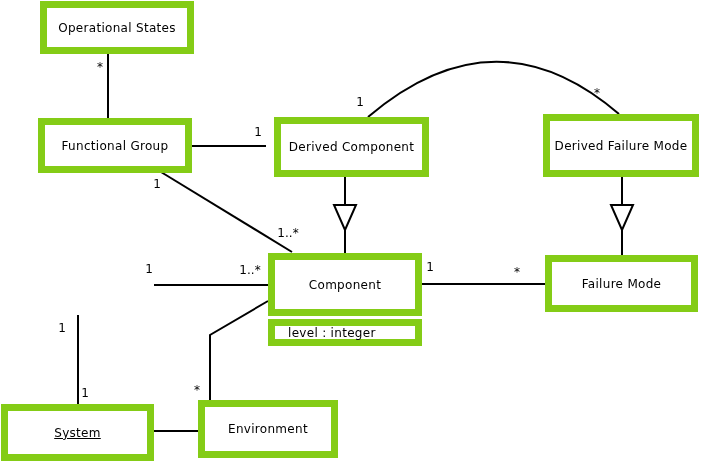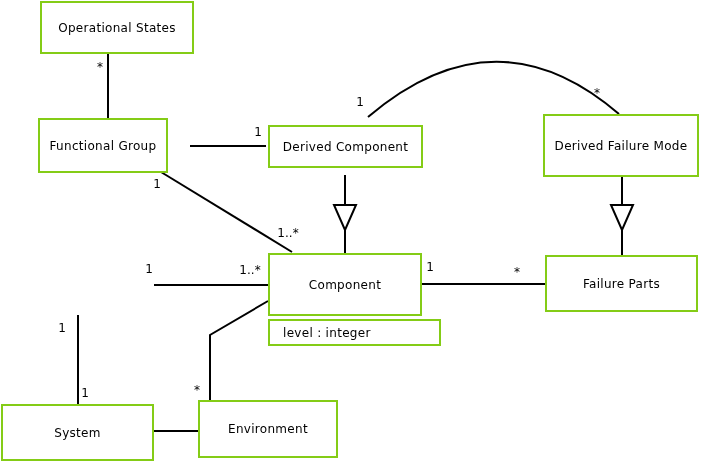--- a/index.html
+++ b/index.html
@@ -28,21 +28,21 @@
     fill: none;
   }
   .edges polygon {
     stroke: #000000;
     stroke-width: 2;
     fill: #ffffff;
   }
   .node {
     position: absolute;
     box-sizing: border-box;
-    border: 2px solid #84cc16;
+    border: 7px solid #84cc16;
     background: #ffffff;
     display: flex;
     align-items: center;
     justify-content: center;
     font-size: 12px;
     color: #000000;
     text-align: center;
     letter-spacing: 0.3px;
   }
   .node.attr-compartment {
@@ -90,45 +90,45 @@
 
     <path d="M153 431 L198 431"></path>
 
     <path d="M210 400 L210 335 L268 301"></path>
   </svg>
 
   <div class="node" style="left:40px; top:1px; width:154px; height:53px;">
     <span>Operational States</span>
   </div>
 
-  <div class="node" style="left:38px; top:118px; width:130px; height:55px;align-items:center;">
+  <div class="node" style="left:38px; top:118px; width:154px; height:55px;align-items:center;">
     <span>Functional Group</span>
   </div>
 
-  <div class="node" style="left:268px; top:117px; width:155px; height:43px;margin-top:8px;">
+  <div class="node" style="left:274px; top:117px; width:155px; height:60px;">
     <span>Derived Component</span>
   </div>
 
   <div class="node" style="left:543px; top:114px; width:156px; height:63px;">
     <span>Derived Failure Mode</span>
   </div>
 
 
   <div class="node" style="left:268px; top:253px; width:154px; height:63px;justify-content:center;">
     <span>Component</span>
   </div>
-  <div class="node attr-compartment" style="left:268px; top:319px; width:173px; height:27px;">
+  <div class="node attr-compartment" style="left:268px; top:319px; width:154px; height:27px;">
     <span>level : integer</span>
   </div>
 
   <div class="node" style="left:545px; top:255px; width:153px; height:57px;">
-    <span>Failure Parts</span>
+    <span>Failure Mode</span>
   </div>
 
-  <div class="node" style="left:1px; top:404px; width:153px; height:57px;">
+  <div class="node" style="left:1px; top:404px; width:153px; height:57px;text-decoration:underline;">
     <span>System</span>
   </div>
 
   <div class="node" style="left:198px; top:400px; width:140px; height:58px;">
     <span>Environment</span>
   </div>
 
   <span class="mult" style="left:100px; top:67px;">*</span>
   <span class="mult" style="left:360px; top:102px;">1</span>
   <span class="mult" style="left:597px; top:93px;">*</span>

